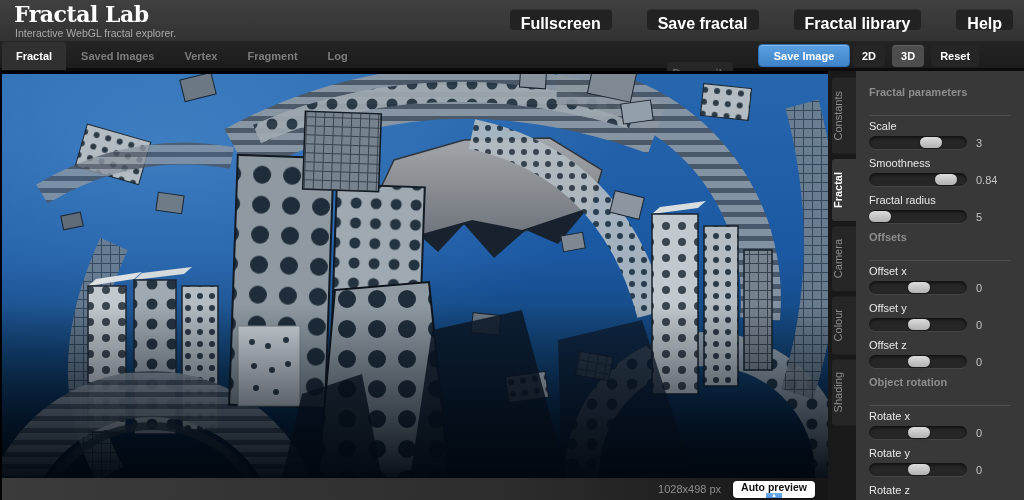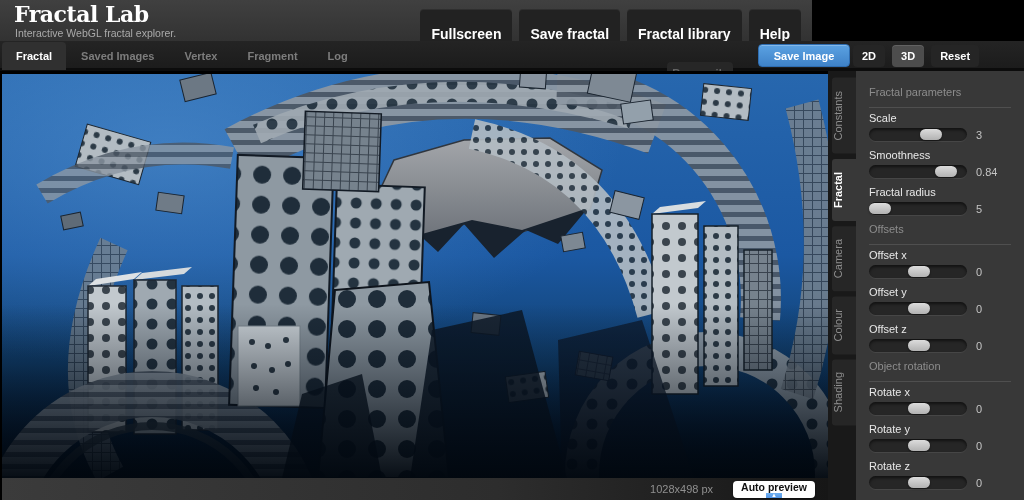--- a/index.html
+++ b/index.html
@@ -1,29 +1,29 @@
 <!DOCTYPE html>
 <html><head>
 <meta charset="utf-8">
 <style>
   * { margin:0; padding:0; box-sizing:border-box; }
   html,body { background:#000; }
   body { font-family:"Liberation Sans", sans-serif; }
   .app { position:relative; width:1024px; height:500px; background:#000; overflow:hidden; }
 
   
-  .topbar { position:absolute; left:0; top:0; width:812px; height:41px;
+  .topbar { position:absolute; left:0; top:0; width:1024px; height:41px;
     background:linear-gradient(#404040,#323232); }
   .logo-title { position:absolute; left:14px; top:1px; color:#fff;
     font-family:"DejaVu Serif", serif; font-weight:bold; font-size:22px; letter-spacing:-0.5px; }
   .logo-sub { position:absolute; left:15px; top:27px; color:#aaaaaa; font-size:10.5px; }
   .topbar-buttons { position:absolute; right:11px; top:9px; display:flex; gap:7px; }
-  .tb-btn { background:#222222; color:#fff; font-size:14px; font-weight:bold;
-    border:none; border-radius:4px; padding:19px 11px; height:21px; line-height:13px;
-    box-shadow:inset 0 1px 0 rgba(255,255,255,0.06); cursor:pointer; }
+  .tb-btn { background:#222222; color:#fff; font-size:16px; font-weight:bold;
+    border:none; border-radius:4px; padding:8px 11px; height:21px; line-height:13px;
+    box-shadow:inset 0 1px 0 rgba(255,255,255,0.06); cursor:pointer;margin-left:28px; }
 
   
   .tabbar { position:absolute; left:0; top:41px; width:1024px; height:30px;
     background:linear-gradient(#242424,#1c1c1c); border-bottom:3px solid #0c0c0c; }
   .tabs { position:absolute; left:2px; top:0; height:30px; display:flex; align-items:center; }
   .tab { color:#7d7d7d; font-size:11px; font-weight:bold; padding:8px 15px; cursor:pointer; }
   .tab.active { background:#303030; color:#ffffff; border-radius:4px 4px 0 0; padding:8px 14px; }
   .recompile-btn { position:absolute; left:667px; top:4px; width:66px; height:22px;
     background:#272727; border:none; border-radius:4px; color:#636363;
     font-size:11px; font-weight:bold; cursor:pointer;margin-top:17px; }
@@ -38,41 +38,41 @@
 
   
   .main { position:absolute; left:0; top:71px; width:828px; height:429px; background:#000; }
   .canvas { position:absolute; left:2px; top:3px; width:826px; height:404px; }
   .canvas svg { display:block; width:826px; height:404px; cursor:grab; }
 
   
   .statusbar { position:absolute; left:2px; top:407px; width:826px; height:22px;
     background:linear-gradient(to right,#3b3b3b 0%, #2d2d2d 60%, #161616 100%);
     display:flex; align-items:center; justify-content:flex-end; padding-right:13px; }
-  .size-label { color:#8f8f8f; font-size:11px; margin-right:20px; }
+  .size-label { color:#8f8f8f; font-size:11px; margin-right:12px; }
   .preview-select { display:flex; align-items:center; height:17px; background:#ffffff;
     border-radius:4px; overflow:hidden; cursor:pointer; box-shadow:0 1px 2px rgba(0,0,0,0.5);flex-direction:column; }
   .preview-select .sel-text { font-size:10.5px; color:#111; padding:0 8px; font-weight:bold; min-width:70px; }
   .preview-select .stepper { width:16px; height:17px; background:linear-gradient(#6fb0f2,#3c7cd4);
     display:flex; flex-direction:column; align-items:center; justify-content:center;
     color:#fff; font-size:6px; line-height:5px; }
 
   
   .sidebar { position:absolute; left:828px; top:71px; width:196px; height:429px; background:#191919; }
   .vtabs { position:absolute; left:0; top:7px; width:28px; display:flex; flex-direction:column; gap:5px; }
   .vtab { writing-mode:vertical-rl; transform:rotate(180deg);
     width:24px; margin-left:4px; padding:13px 0; text-align:center;
     background:#262626; color:#8e8e8e; font-size:11px; border-radius:0 3px 3px 0; cursor:pointer; }
   .vtab.active { width:28px; background:#383838; color:#ffffff; font-weight:bold; }
   .panel { position:absolute; left:28px; top:0; width:168px; height:429px;
     background:#383838; padding:15px 0 0 13px; overflow:hidden; }
   .section { margin-top:4px; }
   .section:first-child { margin-top:0; }
-  .section h3 { font-size:11px; font-weight:normal; color:#8d8d8d; margin:0 13px 4px 0;
-    padding-bottom:9px; border-bottom:1px solid #4f4f4f; }
+  .section h3 { font-size:11px; font-weight:bold; color:#8d8d8d; margin:0 13px 4px 0;
+    padding-bottom:17px; border-bottom:1px solid #4f4f4f; }
   .srow { margin-bottom:8px; }
   .slabel { color:#e8e8e8; font-size:11px; line-height:13px; margin-bottom:3px; }
   .sline { display:flex; align-items:center; }
   .track { position:relative; width:98px; height:13px; background:#262626; border-radius:7px;
     box-shadow:inset 0 2px 3px rgba(0,0,0,0.55), 0 1px 0 rgba(255,255,255,0.07); cursor:pointer; }
   .thumb { position:absolute; top:1px; width:22px; height:11px; border-radius:6px;
     background:linear-gradient(#dcdcdc,#b2b2b2); box-shadow:0 1px 2px rgba(0,0,0,0.5);
     transform:translateX(-50%); cursor:grab; }
   .sval { color:#c4c4c4; font-size:11px; margin-left:9px; }
 </style>

